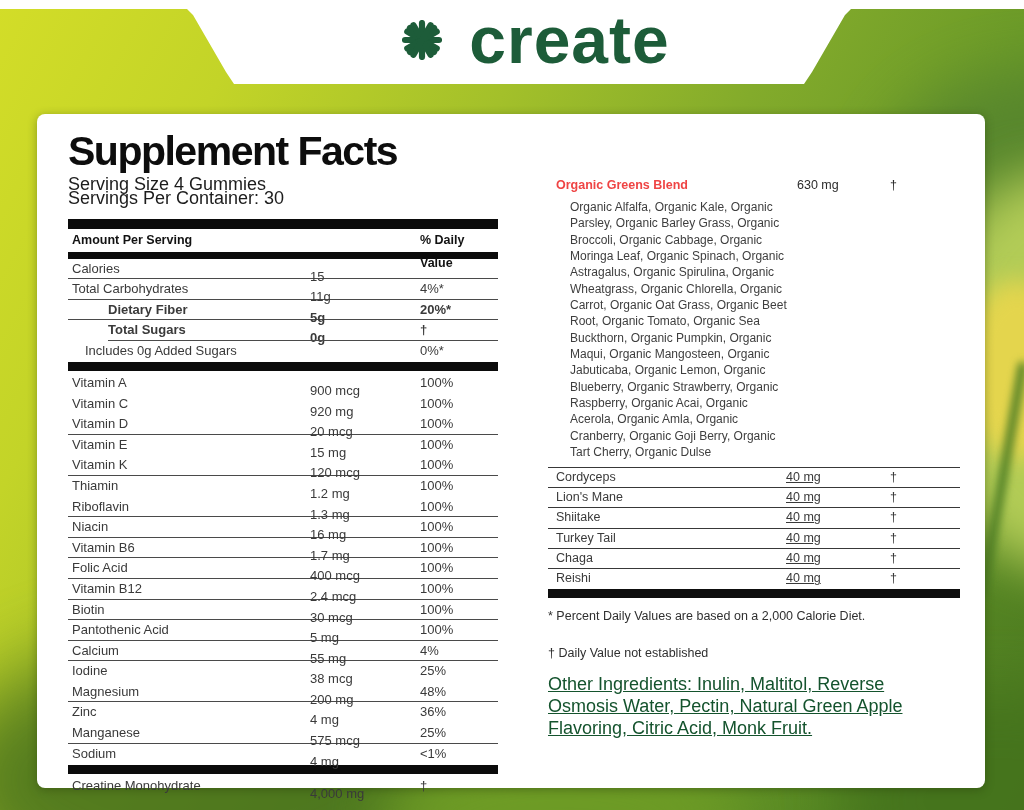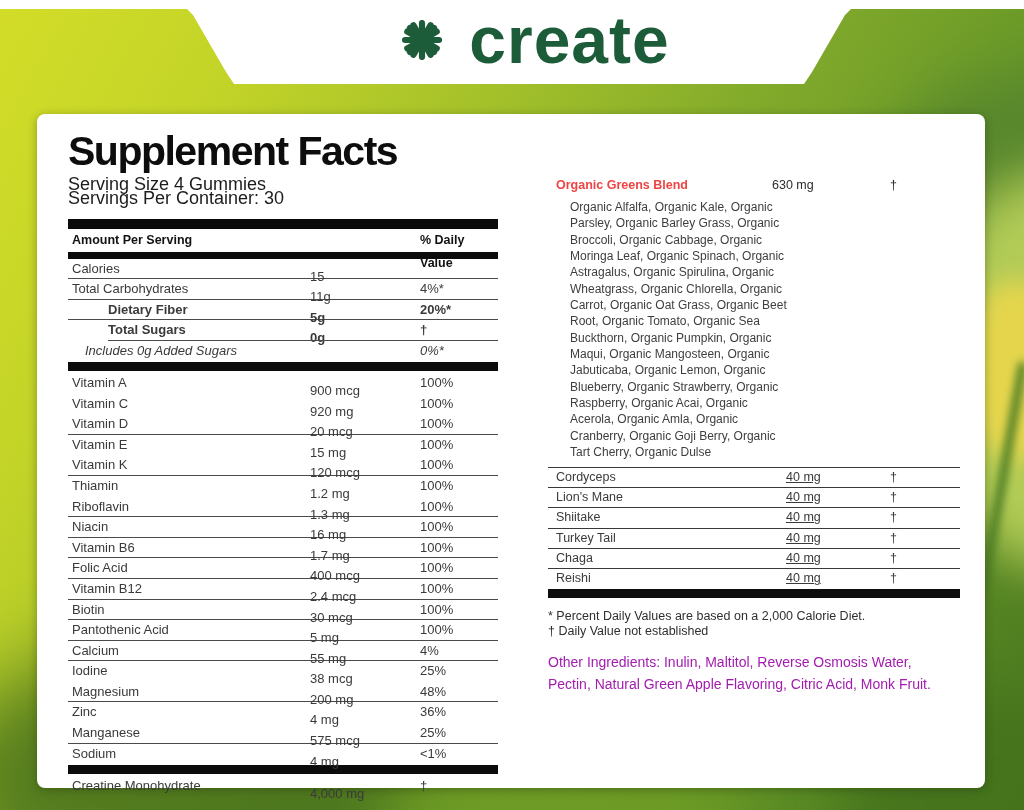--- a/index.html
+++ b/index.html
@@ -37,40 +37,40 @@
   .serving.first{margin-top:4px;}
   .bar10{height:10px;background:#0b0b0b;margin-top:14px;}
   .thead{position:relative;height:23px;line-height:23px;font-size:12.5px;font-weight:bold;color:#121212;padding-left:4px;}
   .thead .dv-h{position:absolute;left:352px;}
   .bar6{height:6.5px;background:#0b0b0b;}
   .nrow{position:relative;height:20.6px;line-height:19.5px;font-size:13px;color:#3a3a3a;
         box-sizing:border-box;padding-left:4px;border-bottom:1.4px solid transparent;}
   .nrow.rb{border-bottom-color:#4a4a4a;}
   .nrow .am{position:absolute;left:242px;top:8px;}
   .nrow .dv{position:absolute;left:352px;top:0;}
-  .nrow.ind1{padding-left:17px;font-style:italic;}
+  .nrow.ind1{padding-left:17px;}
   .nrow.ind2{padding-left:40px;font-weight:bold;}
   .partrule{position:absolute;left:40px;right:0;bottom:-1.4px;height:1.4px;background:#4a4a4a;}
   .thickbar{height:8.5px;background:#0b0b0b;margin:1px 0 2px;}
 
   
   .rcol{position:absolute;left:511px;top:62px;width:412px;}
   .blend-head{position:relative;height:20px;line-height:18px;font-size:12.5px;color:#2c2c2c;}
   .blend-head .bn{font-weight:bold;padding-left:8px;color:#ef4444;}
-  .blend-head .am{position:absolute;left:224px;top:0;}
+  .blend-head .am{position:absolute;left:249px;top:0;}
   .blend-head .dv{position:absolute;left:342px;top:0;}
   .greens{margin:3px 0 6px 22px;font-size:12px;line-height:16.35px;color:#3e3e3e;white-space:pre-line;}
   .mrow{position:relative;height:20.4px;line-height:19px;font-size:12.5px;color:#3a3a3a;
         box-sizing:border-box;border-top:1.6px solid #383838;padding-left:8px;}
   .mrow .am{position:absolute;left:238px;top:0;text-decoration:underline;}
   .mrow .dv{position:absolute;left:342px;top:0;}
   .bar9{height:9px;background:#0e0e0e;}
   .fn{margin-top:11px;font-size:12.5px;color:#2f2f2f;}
-  .fn.second{margin-top:1px;}
-  .oi{margin-top:13px;width:402px;font-size:14px;line-height:22px;color:#a21caf;}
+  .fn.second{margin-top:23px;}
+  .oi{margin-top:13px;width:402px;font-size:18px;line-height:22px;color:#14532d;text-decoration:underline;}
 </style>
 </head>
 <body>
 
 <div class="page">
 
   <div class="bg"></div>
   <div class="blob blob-dark-tr"></div>
   <div class="blob blob-light-r"></div>
   <div class="blob blob-flower"></div>

